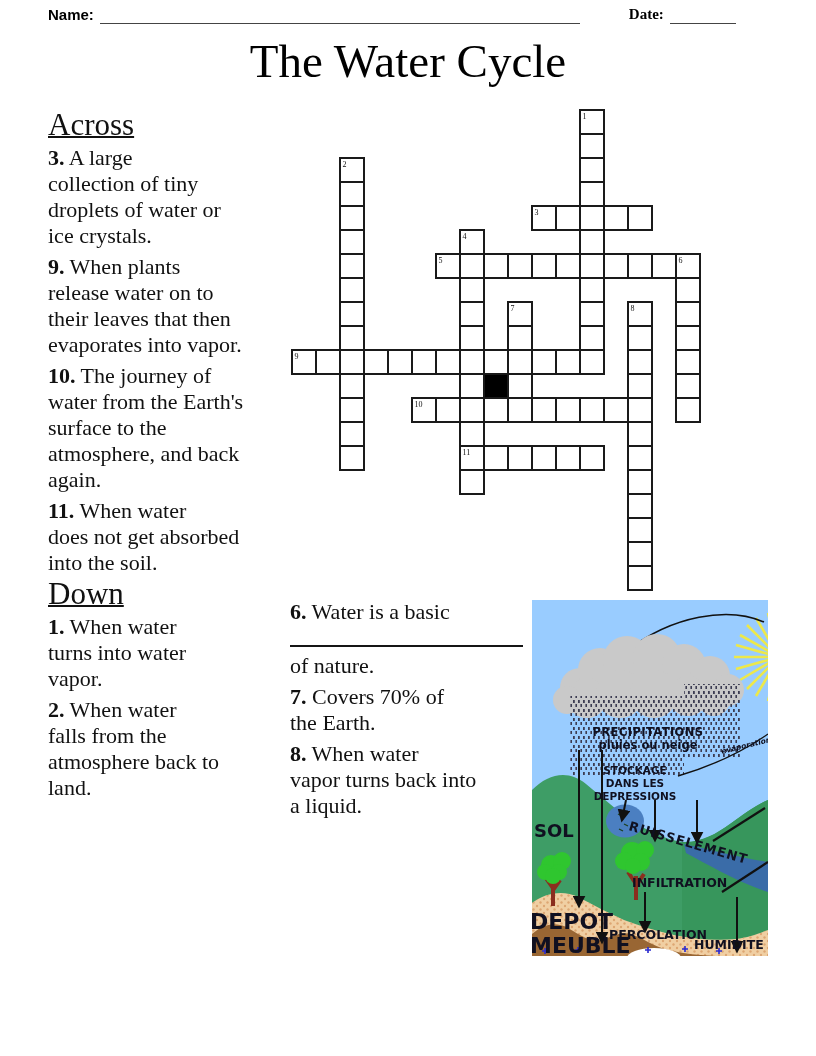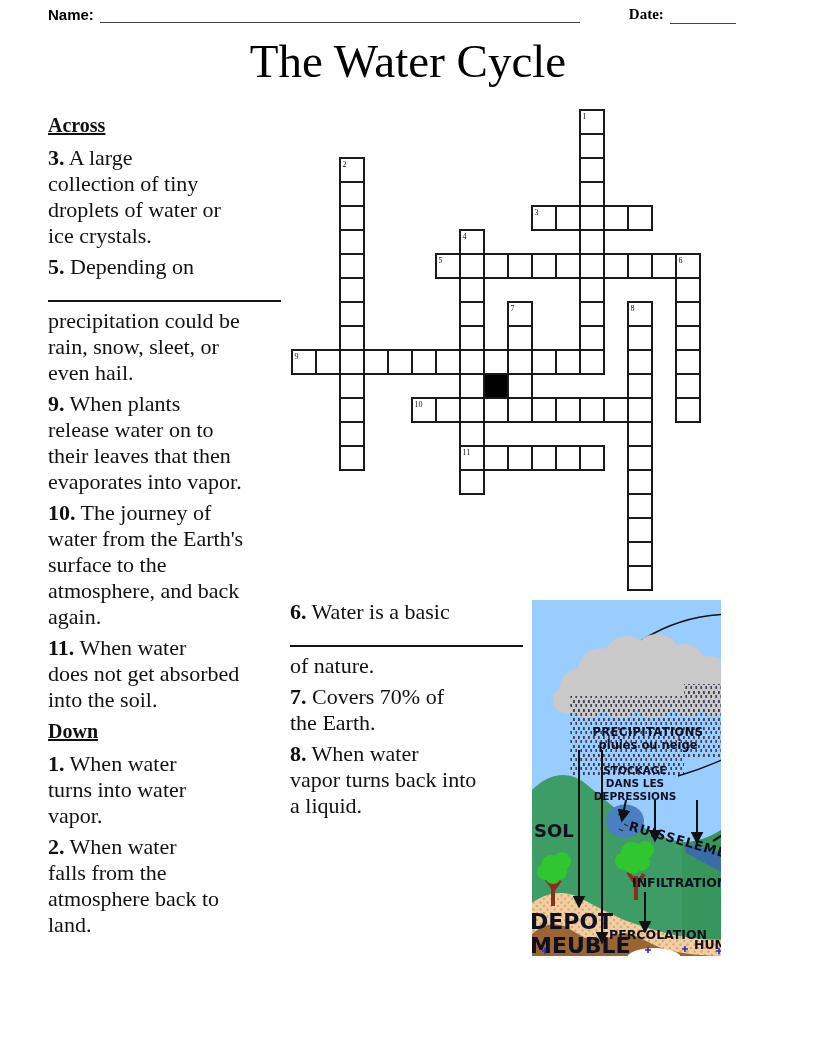--- a/index.html
+++ b/index.html
@@ -1,43 +1,43 @@
 <!DOCTYPE html>
 <html><head>
 <meta charset="utf-8">
 <style>
   html,body{margin:0;padding:0;background:#fff;}
   .page{position:relative;width:816px;height:1056px;background:#ffffff;overflow:hidden;
         font-family:"Liberation Serif",serif;color:#111;}
   
-  .hdr{position:absolute;left:48px;top:6px;width:692px;display:flex;align-items:flex-start;
+  .hdr{position:absolute;left:48px;top:6px;width:692px;display:flex;align-items:flex-end;
        font-family:"Liberation Sans",sans-serif;font-size:15px;font-weight:bold;color:#000;}
   .hdr .lbl{white-space:nowrap;padding-bottom:1px;}
   .hline{border-bottom:1.6px solid #444;height:16px;}
   .hline.name{width:480px;margin-left:6px;}
   .hline.date{width:66px;margin-left:6px;}
   .hdr .datewrap{margin-left:49px;display:flex;align-items:flex-end;font-family:Liberation Serif, serif;}
   
   .title{position:absolute;left:0;top:34px;width:816px;text-align:center;
          font-size:47px;font-weight:normal;color:#000;}
   
   .clues{position:absolute;width:233px;font-size:22px;line-height:26px;}
   .clues.left{left:48px;top:112px;}
   .clues.mid{left:290px;top:599px;}
-  .clue-head{font-size:20px;font-weight:bold;text-decoration:underline;
+  .clue-head{font-size:31px;font-weight:normal;text-decoration:underline;
              text-decoration-thickness:2px;margin-bottom:7px;}
   .clue-head.down{margin-top:0;}
   .clue{margin-bottom:5px;}
   .clue .num{font-weight:bold;}
   .clue .txt{white-space:pre-line;}
   .blank{height:20px;border-bottom:2px solid #151515;margin-bottom:6px;}
   
   #crossword{position:absolute;left:290px;top:108px;}
   
-  #figure{position:absolute;left:532px;top:600px;width:189px;height:356px;overflow:hidden;}
+  #figure{position:absolute;left:532px;top:600px;width:236px;height:356px;overflow:hidden;}
   #figure svg{display:block;}
   text.figlbl{font-family:"DejaVu Sans","Liberation Sans",sans-serif;font-weight:bold;fill:#101020;}
 </style>
 </head>
 <body>
 
 <div class="page">
 
   <div class="hdr">
     <span class="lbl">Name:</span>
@@ -50,23 +50,20 @@
 
   <div class="title">The Water Cycle</div>
 
   <div class="clues left">
     <div class="clue-head">Across</div>
     <div id="across-list">
         <div class="clue"><span class="num">3.</span> <span class="txt">A large
 collection of tiny
 droplets of water or
 ice crystals.</span></div>
-        <div class="clue"><span class="num">5.</span> <span class="txt">Depending on</span><div class="blank"></div><span class="txt">precipitation could be
-rain, snow, sleet, or
-even hail.</span></div>
         <div class="clue"><span class="num">9.</span> <span class="txt">When plants
 release water on to
 their leaves that then
 evaporates into vapor.</span></div>
         <div class="clue"><span class="num">10.</span> <span class="txt">The journey of
 water from the Earth's
 surface to the
 atmosphere, and back
 again.</span></div>
         <div class="clue"><span class="num">11.</span> <span class="txt">When water

